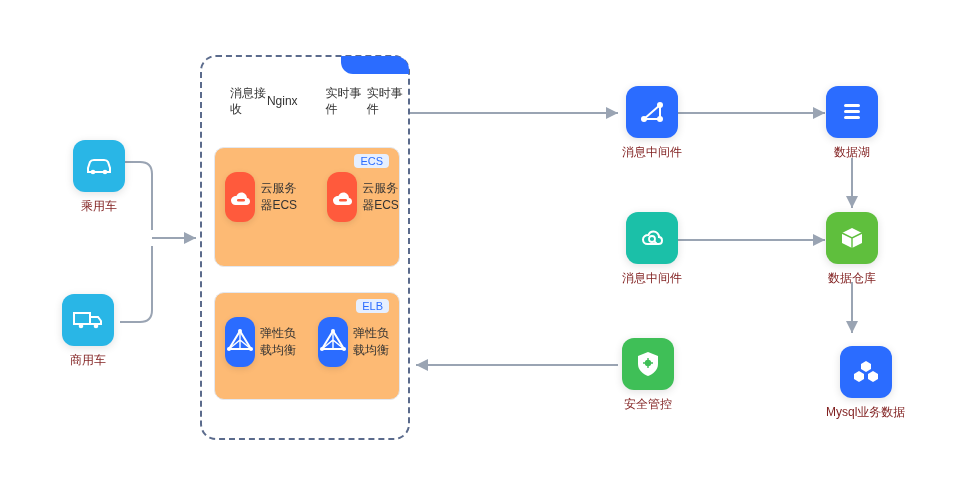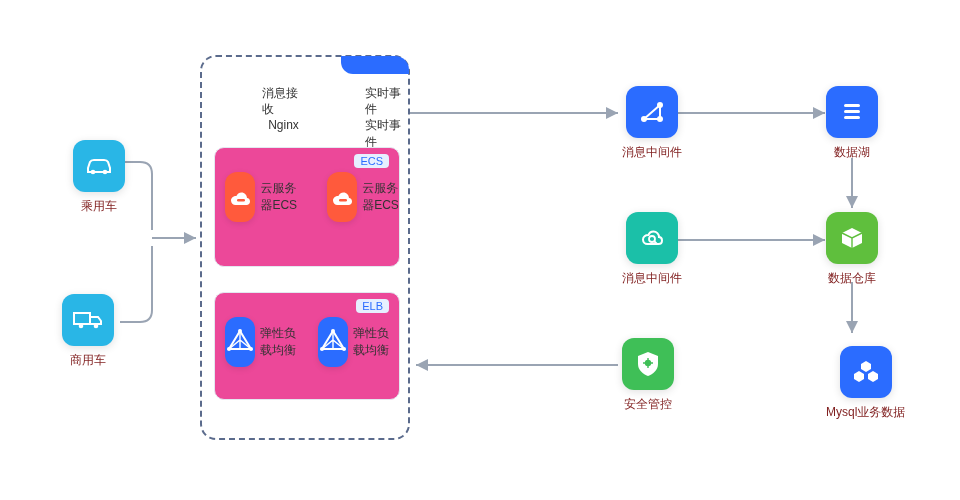--- a/index.html
+++ b/index.html
@@ -3,28 +3,28 @@
   <meta charset="utf-8">
   <style>
     * { box-sizing: border-box; margin: 0; padding: 0; }
     body { width: 960px; height: 500px; background: #fff; font-family: -apple-system, "PingFang SC", "Microsoft YaHei", sans-serif; position: relative; }
     svg.canvas { position: absolute; top: 0; left: 0; width: 960px; height: 500px; pointer-events: none; }
     .node { position: absolute; display: flex; flex-direction: column; align-items: center; gap: 6px; }
     .node .icon-box { width: 52px; height: 52px; border-radius: 12px; display: flex; align-items: center; justify-content: center; box-shadow: 0 2px 8px rgba(0,0,0,0.12); }
     .node .label { font-size: 12px; color: #7f1d1d; text-align: center; white-space: nowrap; }
     .big-panel { position: absolute; border: 2px dashed #5b6b8c; border-radius: 16px; background: #fff; }
     .big-panel .corner-tab { position: absolute; top: -1px; right: -1px; width: 68px; height: 18px; background: #2b6cff; border-top-right-radius: 14px; border-bottom-left-radius: 12px; }
-    .group-card { position: absolute; background: #ec4899; border: 1px solid #e3e8f0; border-radius: 10px; padding: 8px 10px 6px; }
+    .group-card { position: absolute; background: #fdba74; border: 1px solid #e3e8f0; border-radius: 10px; padding: 8px 10px 6px; }
     .group-tag { position: absolute; top: 6px; right: 10px; font-size: 11px; color: #2b6cff; background: #e6efff; padding: 1px 6px; border-radius: 4px; }
     .pair { display: flex; gap: 22px; margin-top: 16px; }
     .p-item { display: flex; flex-direction: row; align-items: center; gap: 5px; }
     .p-item .ib { width: 50px; height: 50px; border-radius: 12px; display: flex; align-items: center; justify-content: center; box-shadow: 0 2px 6px rgba(0,0,0,0.1); }
     .p-item .pl { font-size: 12px; color: #333; }
     .head-labels { position: absolute; display: flex; gap: 28px; }
-    .head-labels .col { display: flex; flex-direction: column; align-items: center; line-height: 1.35; font-size: 12px; color: #333; margin-left: 32px; }
+    .head-labels .col { display: flex; flex-direction: row; align-items: center; line-height: 1.35; font-size: 12px; color: #333; }
   </style>
 </head>
 <body>
 
 <svg class="canvas">
   <defs>
     <marker id="arr" markerWidth="8" markerHeight="8" refX="6" refY="3" orient="auto">
       <path d="M0,0 L6,3 L0,6 Z" fill="#9aa4b3"></path>
     </marker>
   </defs>

